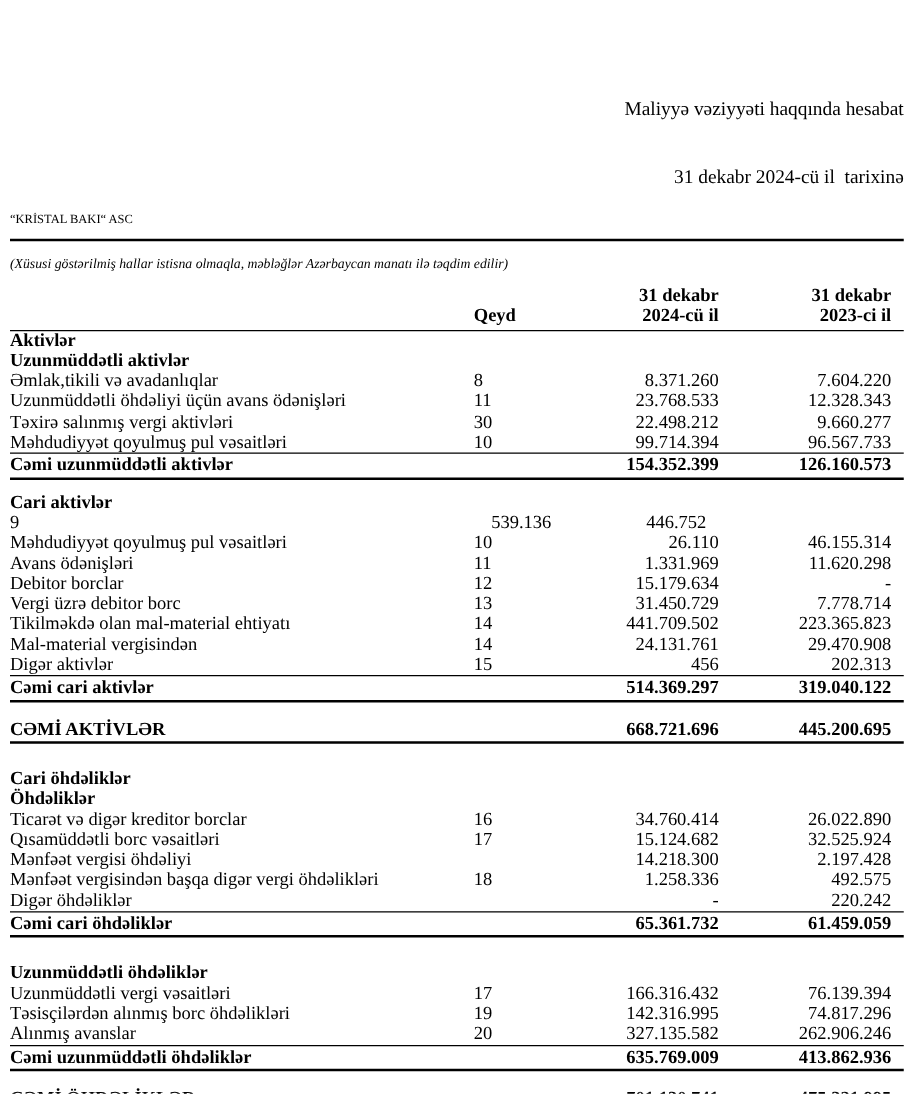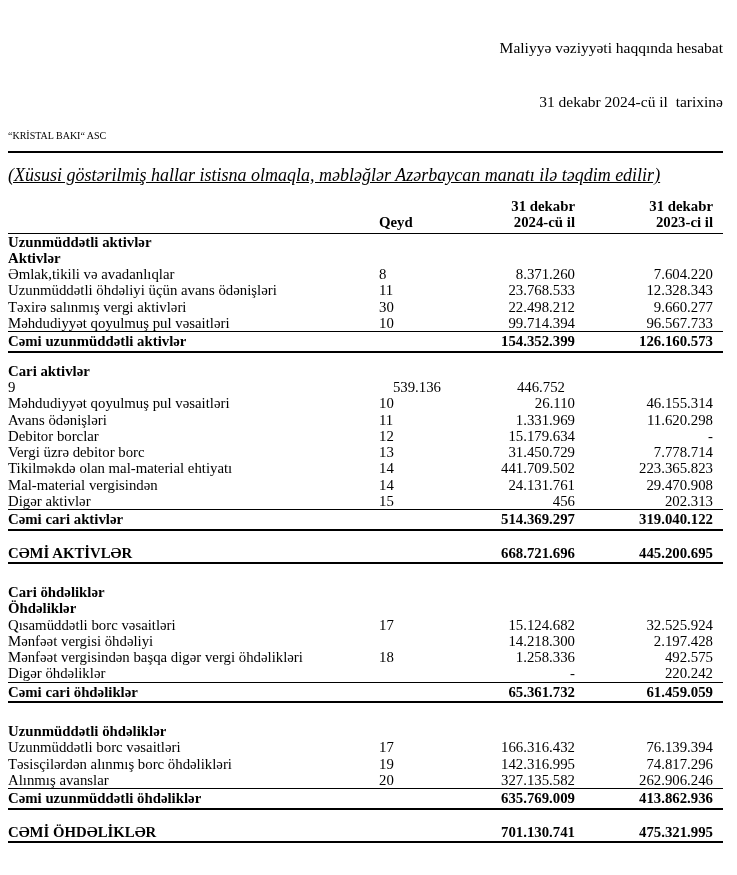--- a/index.html
+++ b/index.html
@@ -7,23 +7,23 @@
   body {
     width:737px; height:875px; overflow:hidden;
     color:#000;
     font-family:"Liberation Serif", serif;
   }
   .page { padding:0 14px 0 8px; }
 
   
   .hdr { display:flex; justify-content:space-between; align-items:flex-end; }
   .company { font-size:10px; line-height:18px; padding-bottom:2px; }
-  .title-block { text-align:right; font-size:15.5px; line-height:18px; padding-top:3px; white-space:pre-wrap; }
+  .title-block { text-align:right; font-size:15.5px; line-height:18px; padding-top:3px; white-space:pre-wrap;margin-top:40px; }
   .rule { border-bottom:2px solid #000; margin-top:4px; }
-  .note { font-style:italic; font-size:18px; margin-top:12px;text-decoration:underline; }
+  .note { font-style:italic; font-size:11px; margin-top:12px; }
 
   
   .colhead, .row {
     display:grid;
     grid-template-columns:1fr 62px 134px 148px;
     font-size:14.8px; line-height:16.3px;
   }
   .colhead {
     align-items:end; margin-top:12px;
     border-bottom:1.4px solid #000; padding-bottom:2px;
@@ -65,27 +65,27 @@
         <div>31 dekabr</div>
         <div>2024-cü il</div>
       </div>
       <div class="c-v23">
         <div>31 dekabr</div>
         <div>2023-ci il</div>
       </div>
     </div>
     <div id="table-rows">
         <div class="row section">
+          <div class="c-label">Aktivlər</div>
+          <div class="c-qeyd"></div>
+          <div class="c-v24"></div>
+          <div class="c-v23"></div>
+        </div>
+        <div class="row section">
           <div class="c-label">Uzunmüddətli aktivlər</div>
-          <div class="c-qeyd"></div>
-          <div class="c-v24"></div>
-          <div class="c-v23"></div>
-        </div>
-        <div class="row section">
-          <div class="c-label">Aktivlər</div>
           <div class="c-qeyd"></div>
           <div class="c-v24"></div>
           <div class="c-v23"></div>
         </div>
         <div class="row item">
           <div class="c-label">Əmlak,tikili və avadanlıqlar</div>
           <div class="c-qeyd">8</div>
           <div class="c-v24">8.371.260</div>
           <div class="c-v23">7.604.220</div>
         </div>
@@ -187,20 +187,26 @@
           <div class="c-v24"></div>
           <div class="c-v23"></div>
         </div>
         <div class="row section">
           <div class="c-label">Öhdəliklər</div>
           <div class="c-qeyd"></div>
           <div class="c-v24"></div>
           <div class="c-v23"></div>
         </div>
         <div class="row item">
+          <div class="c-label">Ticarət və digər kreditor borclar</div>
+          <div class="c-qeyd">16</div>
+          <div class="c-v24">34.760.414</div>
+          <div class="c-v23">26.022.890</div>
+        </div>
+        <div class="row item">
           <div class="c-label">Qısamüddətli borc vəsaitləri</div>
           <div class="c-qeyd">17</div>
           <div class="c-v24">15.124.682</div>
           <div class="c-v23">32.525.924</div>
         </div>
         <div class="row item">
           <div class="c-label">Mənfəət vergisi öhdəliyi</div>
           <div class="c-qeyd"></div>
           <div class="c-v24">14.218.300</div>
           <div class="c-v23">2.197.428</div>
@@ -224,21 +230,21 @@
           <div class="c-v23">61.459.059</div>
         </div>
         <div class="row spacer-lg"></div>
         <div class="row section">
           <div class="c-label">Uzunmüddətli öhdəliklər</div>
           <div class="c-qeyd"></div>
           <div class="c-v24"></div>
           <div class="c-v23"></div>
         </div>
         <div class="row item">
-          <div class="c-label">Uzunmüddətli borc vəsaitləri</div>
+          <div class="c-label">Uzunmüddətli vergi vəsaitləri</div>
           <div class="c-qeyd">17</div>
           <div class="c-v24">166.316.432</div>
           <div class="c-v23">76.139.394</div>
         </div>
         <div class="row item">
           <div class="c-label">Təsisçilərdən alınmış borc öhdəlikləri</div>
           <div class="c-qeyd">19</div>
           <div class="c-v24">142.316.995</div>
           <div class="c-v23">74.817.296</div>
         </div>

